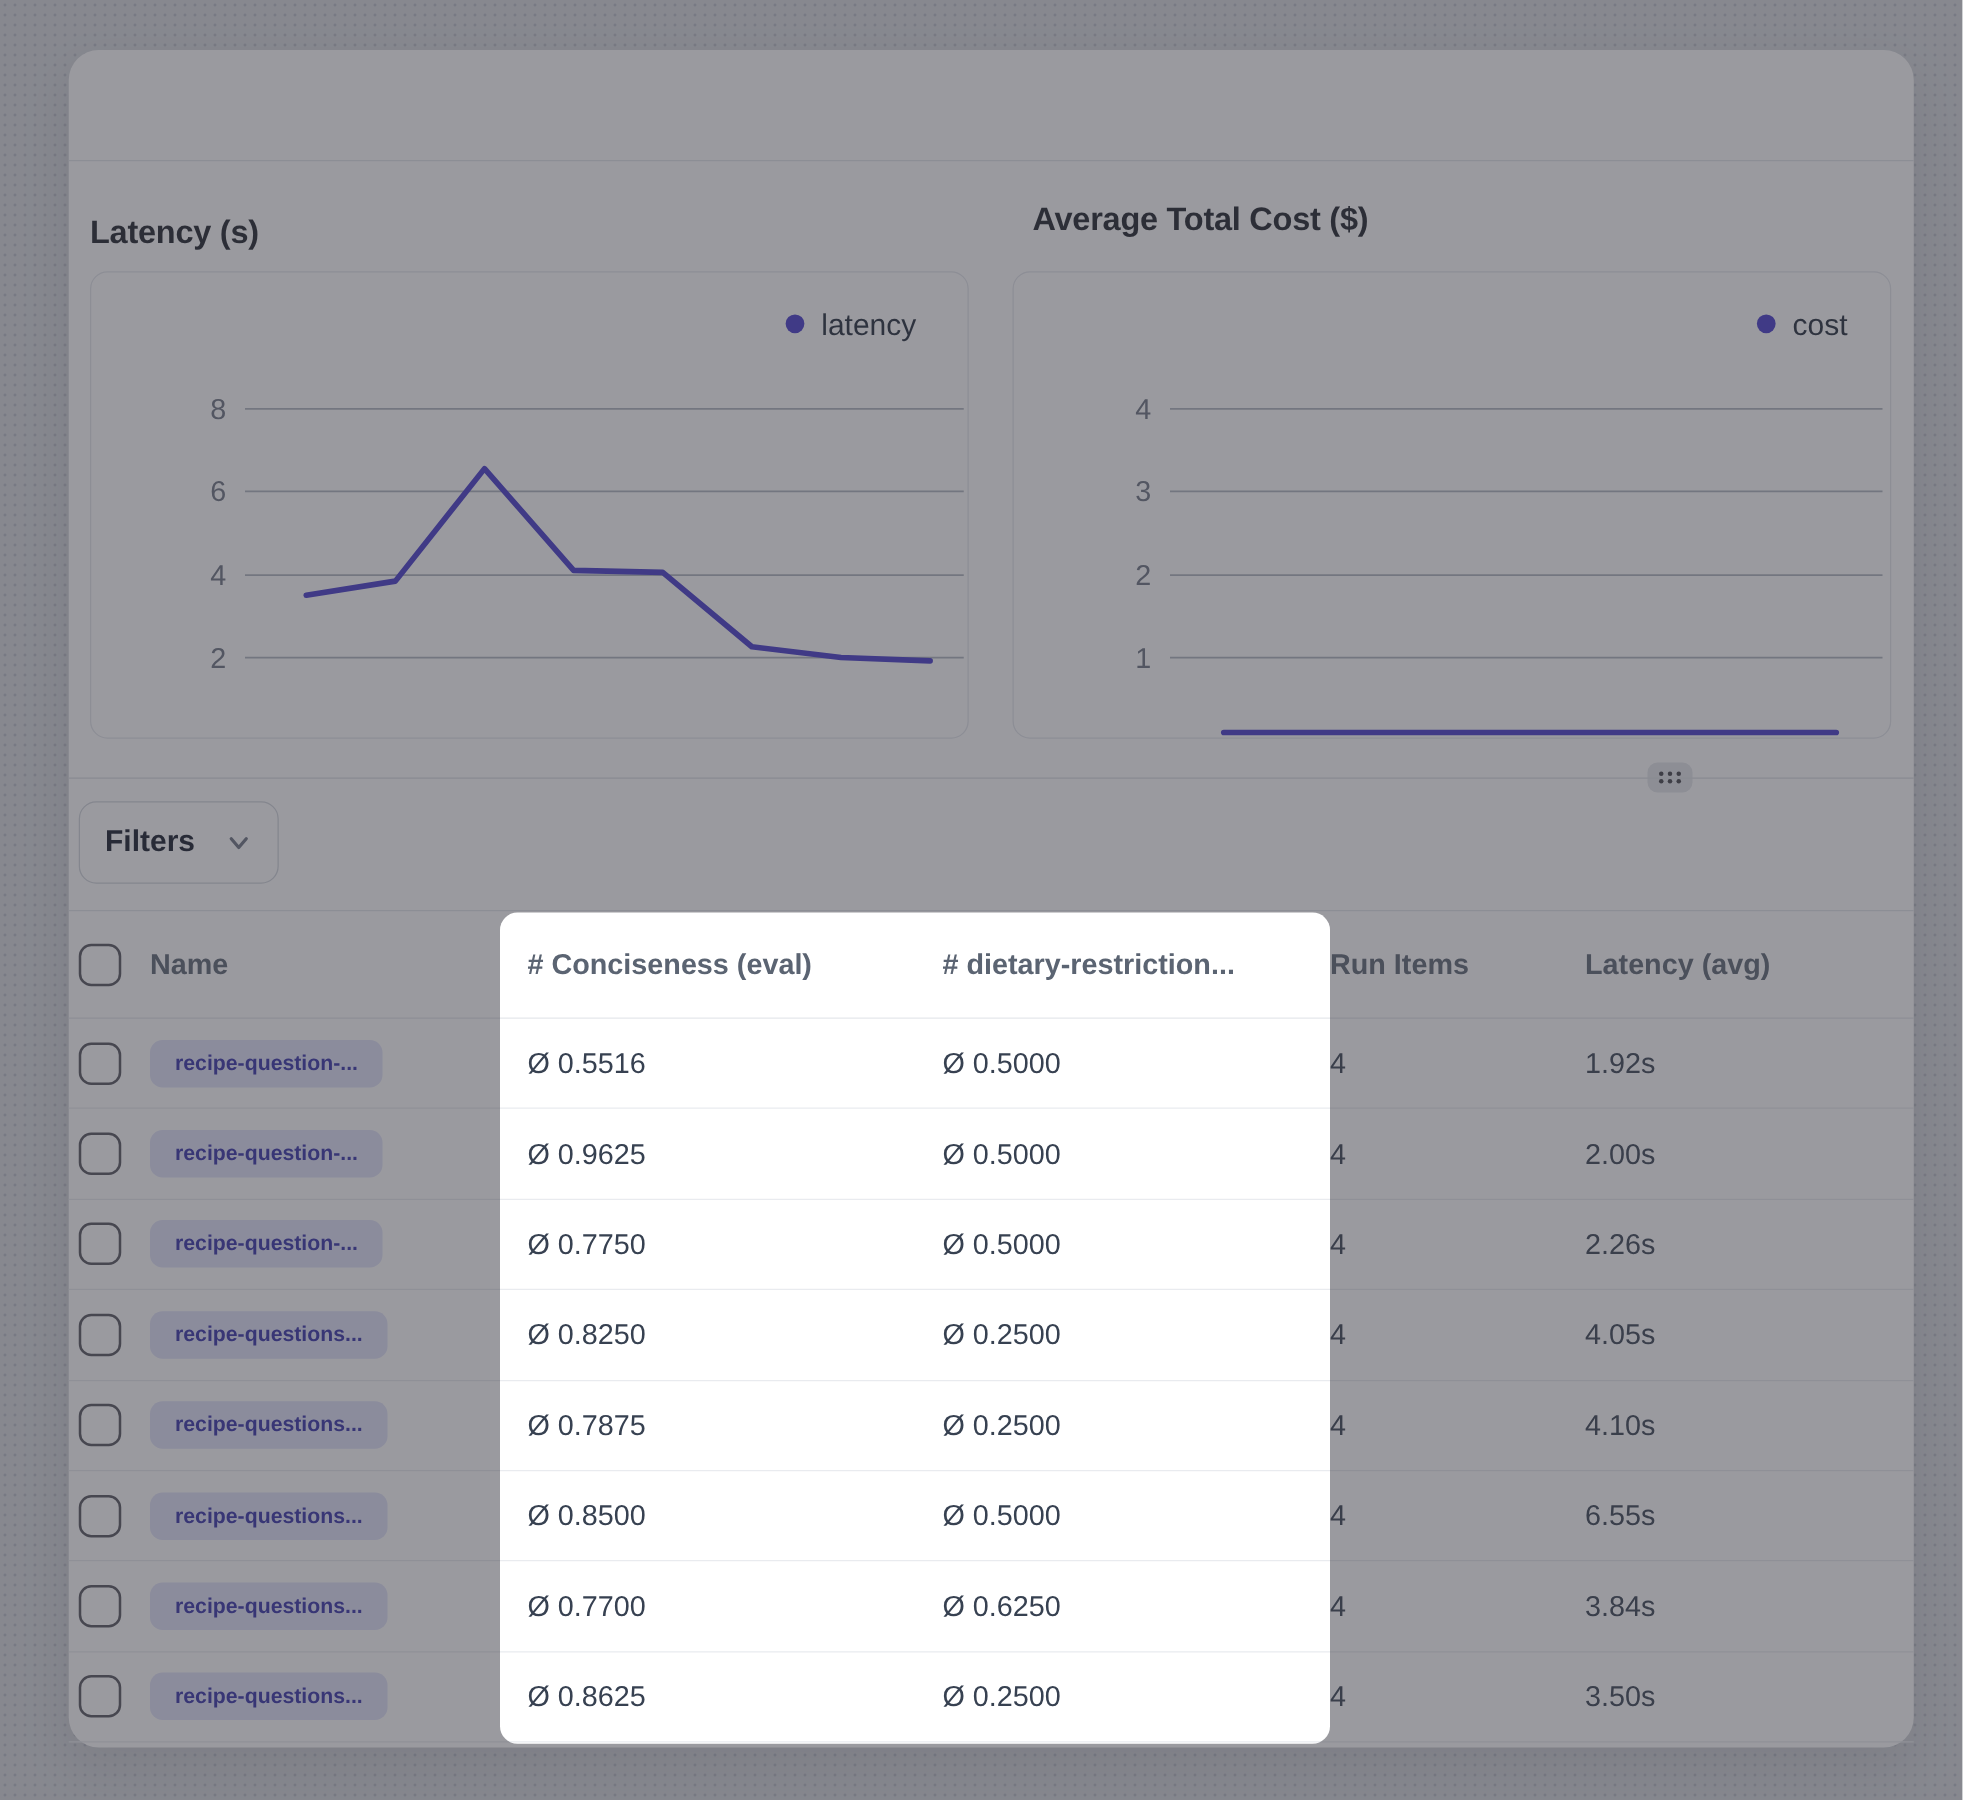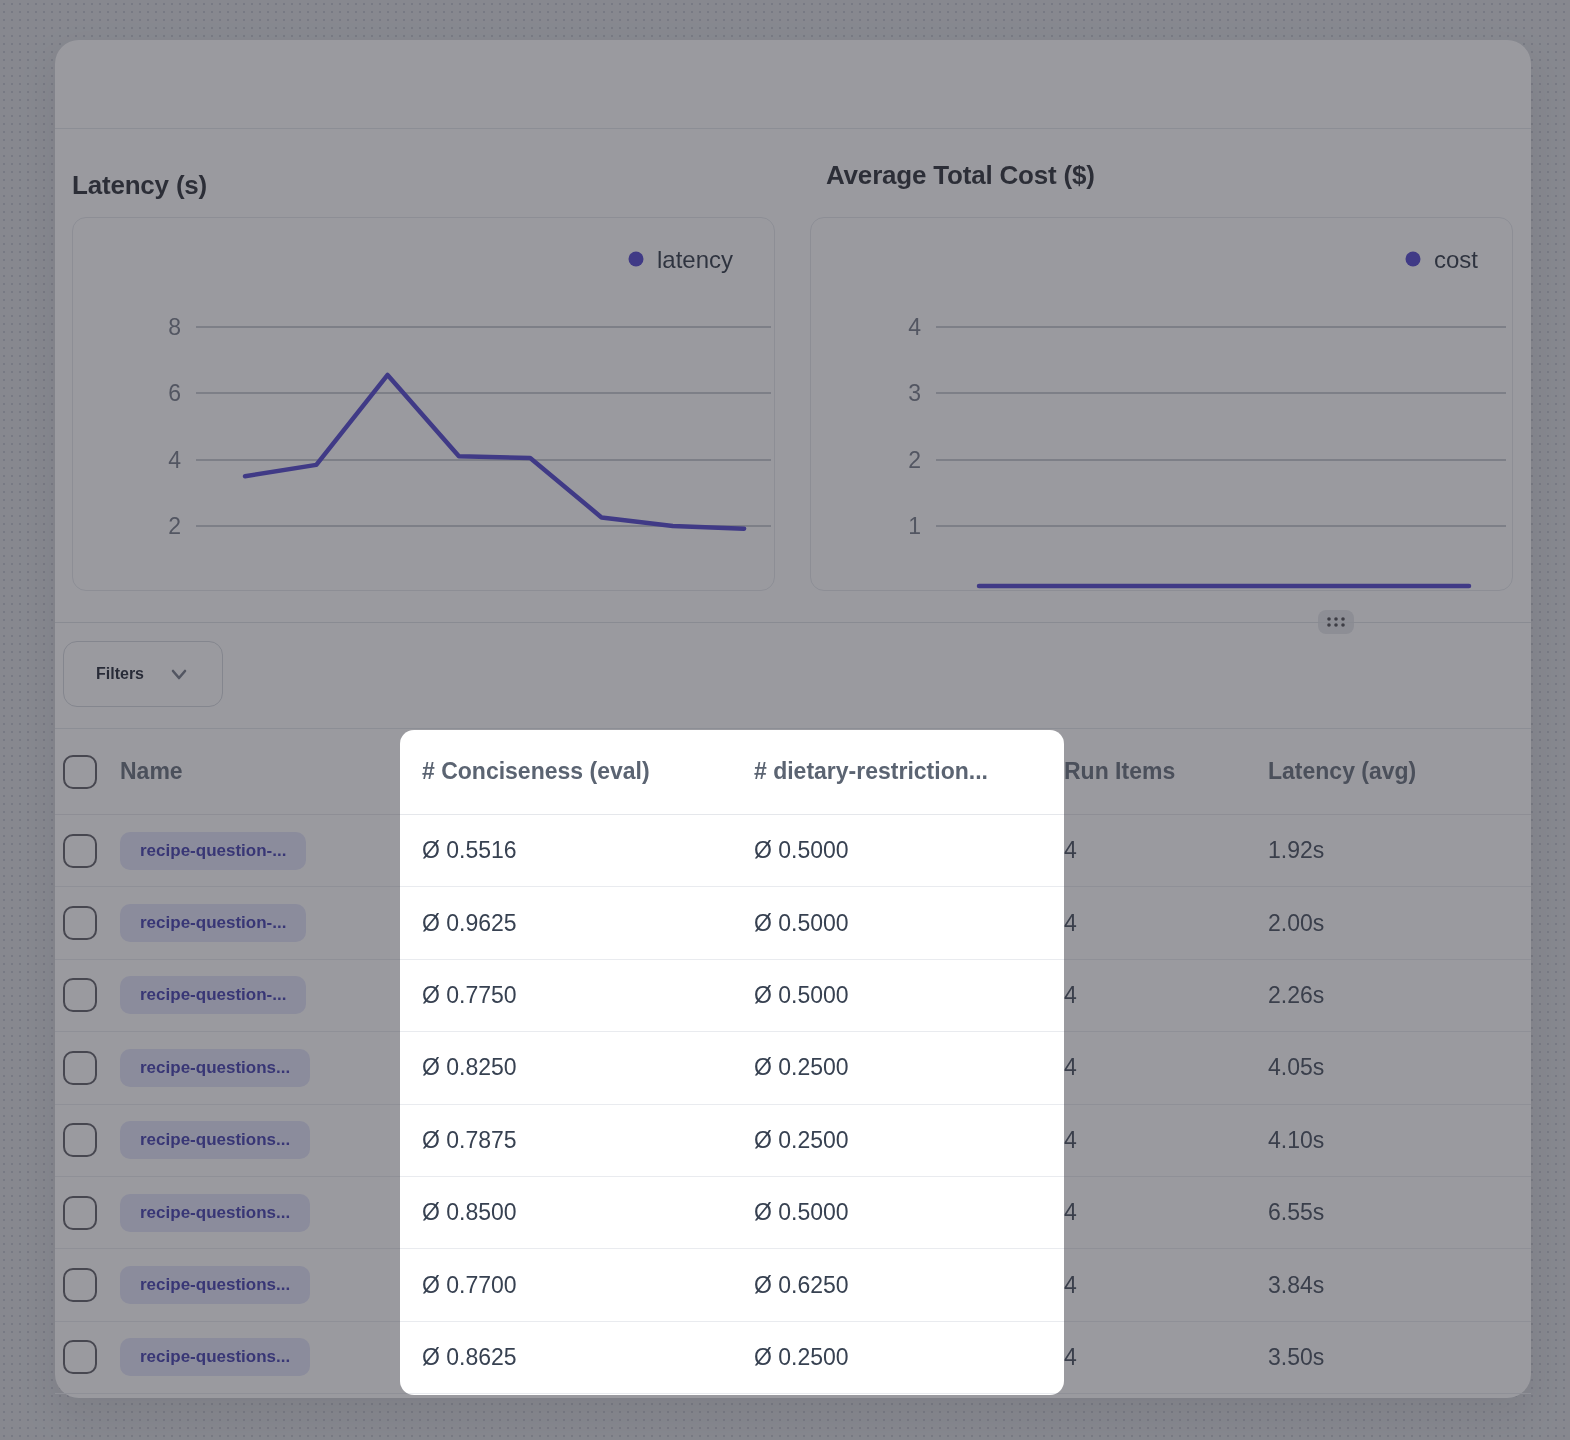--- a/index.html
+++ b/index.html
@@ -76,21 +76,21 @@
   }
   .section-divider{
     position:absolute;left:0;right:0;top:582px;height:1px;background:#dcdfe4;
   }
   
   .filters-btn{
     position:absolute;left:8px;top:601px;
     width:160px;height:66px;
     background:#ffffff;border:1.5px solid #d1d5db;border-radius:14px;
     display:flex;align-items:center;justify-content:center;gap:24px;
-    font-family:inherit;font-size:16px;font-weight:600;color:#111827;
+    font-family:inherit;font-size:24px;font-weight:600;color:#111827;
     cursor:pointer;
   }
   
   .table{
     position:absolute;left:0;right:0;top:688px;
   }
   .thead,.trow{
     display:grid;
     grid-template-columns:65px 280px 332px 332px 192px auto;
     align-items:center;

